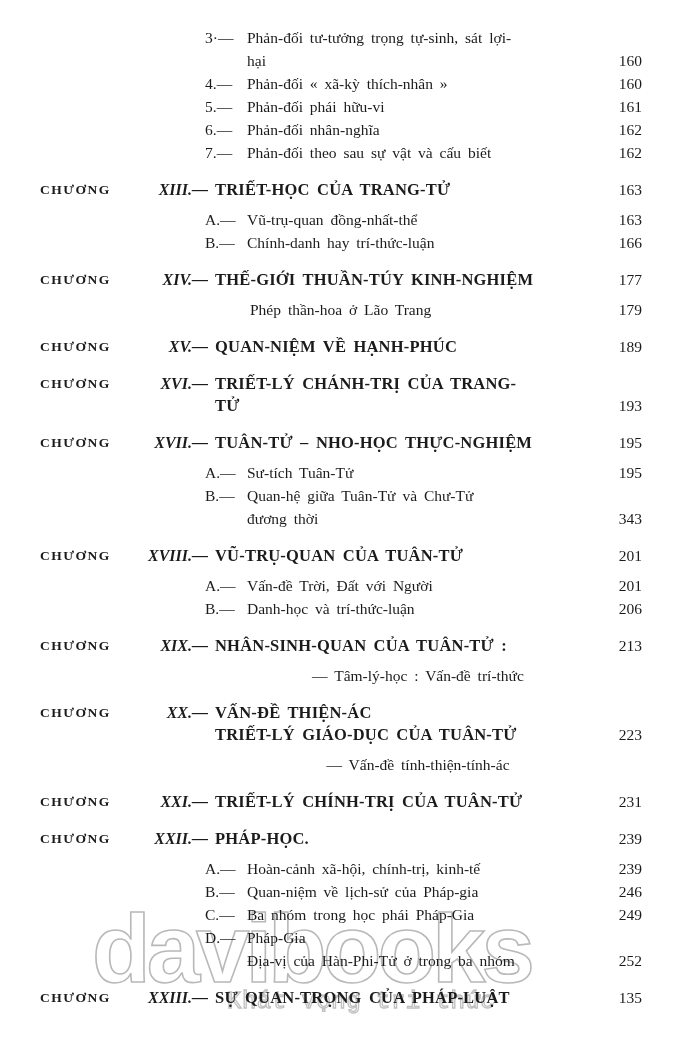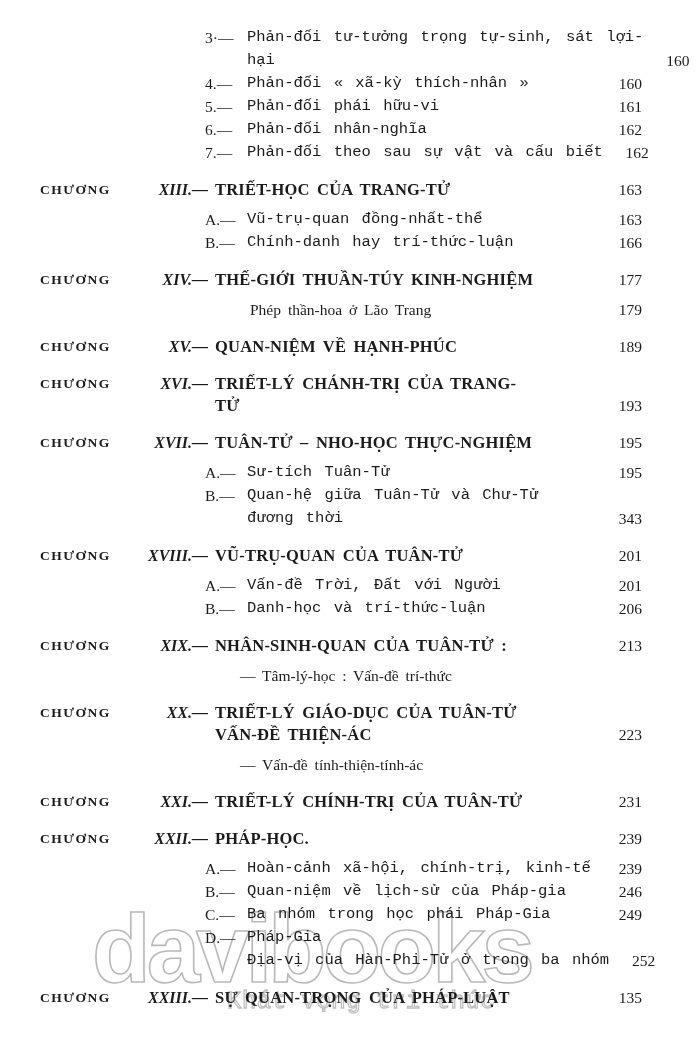--- a/index.html
+++ b/index.html
@@ -37,24 +37,24 @@
   .pagenum{
     font-weight:400;font-size:15.5px;text-align:right;
     align-self:end;line-height:23px;white-space:nowrap;
   }
   .row.chapter .pagenum{line-height:22px;}
   
   .row.item{grid-template-columns:165px 42px 1fr 46px;}
   .row.item .marker,
   .row.item .text{font-size:15.5px;word-spacing:3px;}
   .row.item .marker{line-height:23px;align-self:start;white-space:nowrap;}
-  .row.item .text div{line-height:23px;white-space:nowrap;font-family:Liberation Mono, monospace;}
+  .row.item .text div{line-height:23px;white-space:nowrap;}
   
   .row.note{grid-template-columns:1fr 46px;padding-left:210px;}
-  .row.note.dash{padding-left:200px;}
+  .row.note.dash{padding-left:200px;text-align:center;}
   .row.note .text{font-size:15.5px;line-height:23px;word-spacing:3px;white-space:nowrap;}
   
   .watermark-main{
     position:absolute;left:92px;top:894px;z-index:1;
     font-family:"Liberation Sans","DejaVu Sans",sans-serif;
     font-size:96px;font-weight:700;letter-spacing:-4px;
     color:transparent;-webkit-text-stroke:1.6px #b9b9b9;
   }
   .watermark-tagline{
     position:absolute;left:227px;top:988px;z-index:1;
@@ -222,22 +222,22 @@
         <span class="pagenum">213</span>
       </div>
       <div class="row note dash">
         <span class="text">— Tâm-lý-học : Vấn-đề trí-thức</span>
         <span class="pagenum"></span>
       </div>
       <div class="row chapter">
         <span class="chuong">CHƯƠNG</span>
         <span class="roman">XX.—</span>
         <span class="title">
+          <div>VẤN-ĐỀ THIỆN-ÁC</div>
           <div>TRIẾT-LÝ GIÁO-DỤC CỦA TUÂN-TỬ</div>
-          <div>VẤN-ĐỀ THIỆN-ÁC</div>
         </span>
         <span class="pagenum">223</span>
       </div>
       <div class="row note dash">
         <span class="text">— Vấn-đề tính-thiện-tính-ác</span>
         <span class="pagenum"></span>
       </div>
       <div class="row chapter">
         <span class="chuong">CHƯƠNG</span>
         <span class="roman">XXI.—</span>

